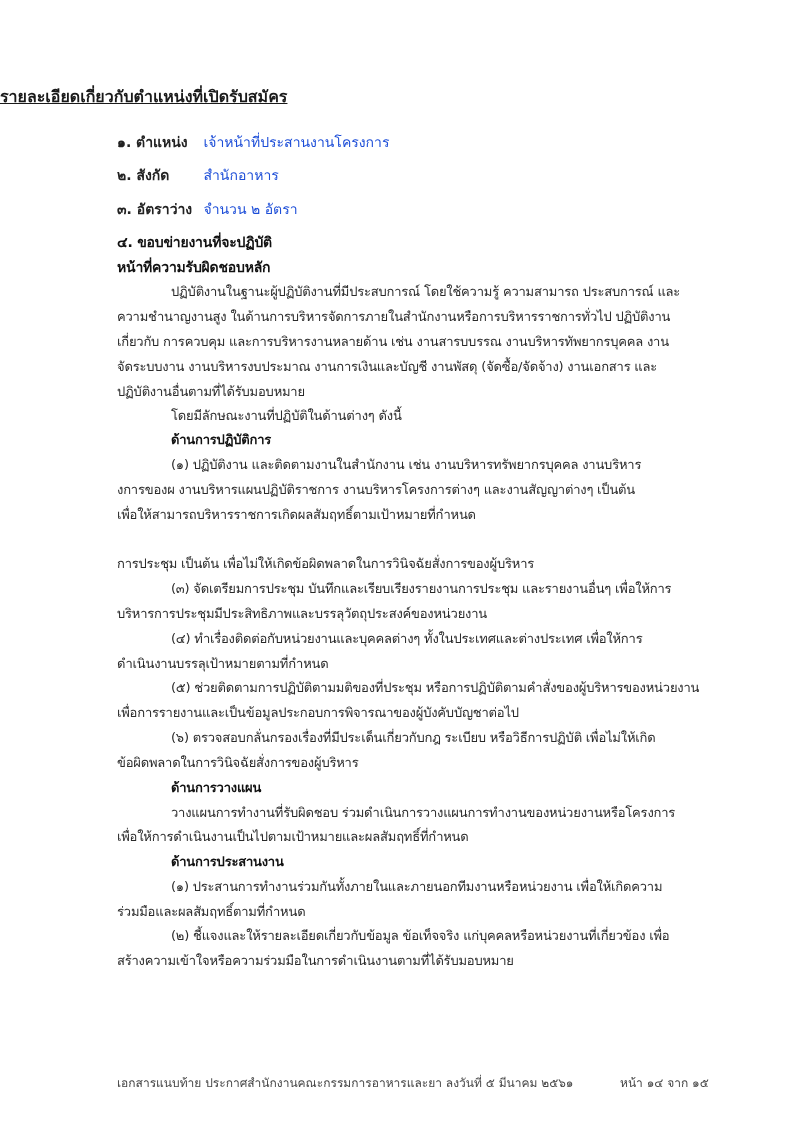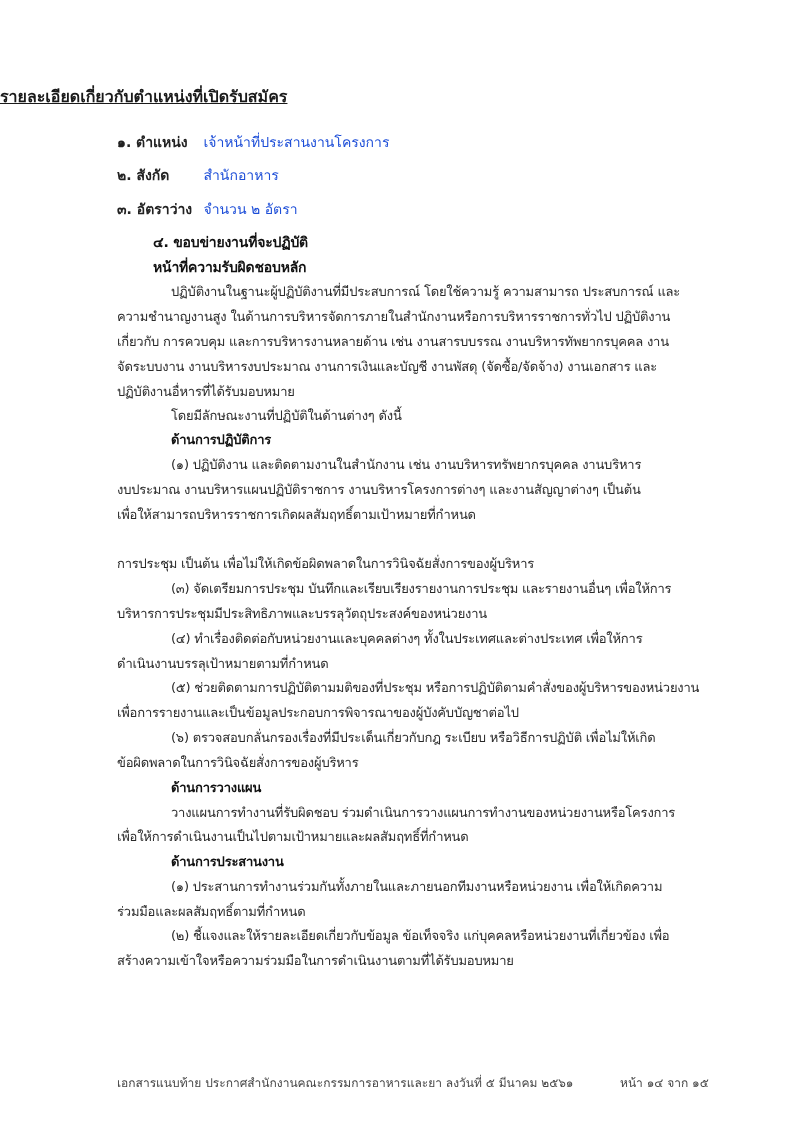--- a/index.html
+++ b/index.html
@@ -8,21 +8,21 @@
   .page { position:absolute; left:0; top:0; width:800px; height:1130px; }
   .title { position:absolute; top:84px; left:0; width:800px; text-align:left;
            font-size:16px; font-weight:bold; text-decoration:underline; color:#1a1a1a; }
   .field { position:absolute; left:117px; font-size:14px; white-space:nowrap; }
   .field .lbl { display:inline-block; width:82px; font-weight:bold; }
   .field .val { color:#1d4ed8; }
   .line { position:absolute; left:117px; width:590px; font-size:13px; white-space:nowrap;
           overflow:hidden; color:#2a2a2a; letter-spacing:-0.2px; }
   .bold { font-weight:bold; color:#111; }
   .indent1 { left:171px; width:536px; }
-  .hdr { font-size:14px;margin-left:36px; }
+  .hdr { font-size:14px; }
   .footer { position:absolute; top:1073px; left:117px; width:590px; font-size:12px;
             color:#444; white-space:nowrap; }
   .footer .pg { position:absolute; left:476px;margin-left:27px; }
 </style>
 </head>
 <body>
 
 <div class="page">
 
   <div class="title">รายละเอียดเกี่ยวกับตำแหน่งที่เปิดรับสมัคร</div>
@@ -40,26 +40,26 @@
     <span class="val">จำนวน ๒ อัตรา</span>
   </div>
 
   <div class="line bold hdr" style="top:231px">๔. ขอบข่ายงานที่จะปฏิบัติ</div>
   <div class="line bold hdr" style="top:256px">หน้าที่ความรับผิดชอบหลัก</div>
 
   <div class="line indent1" style="top:281px">ปฏิบัติงานในฐานะผู้ปฏิบัติงานที่มีประสบการณ์ โดยใช้ความรู้ ความสามารถ ประสบการณ์ และ</div>
   <div class="line" style="top:306px">ความชำนาญงานสูง ในด้านการบริหารจัดการภายในสำนักงานหรือการบริหารราชการทั่วไป ปฏิบัติงาน</div>
   <div class="line" style="top:331px">เกี่ยวกับ การควบคุม และการบริหารงานหลายด้าน เช่น งานสารบบรรณ งานบริหารทัพยากรบุคคล งาน</div>
   <div class="line" style="top:356px">จัดระบบงาน งานบริหารงบประมาณ งานการเงินและบัญชี งานพัสดุ (จัดซื้อ/จัดจ้าง) งานเอกสาร และ</div>
-  <div class="line" style="top:381px">ปฏิบัติงานอื่หารที่ได้รับมอบหมาย</div>
+  <div class="line" style="top:381px">ปฏิบัติงานอื่นตามที่ได้รับมอบหมาย</div>
   <div class="line indent1" style="top:405px">โดยมีลักษณะงานที่ปฏิบัติในด้านต่างๆ ดังนี้</div>
 
   <div class="line indent1 bold" style="top:429px">ด้านการปฏิบัติการ</div>
   <div class="line indent1" style="top:454px">(๑) ปฏิบัติงาน และติดตามงานในสำนักงาน เช่น งานบริหารทรัพยากรบุคคล งานบริหาร</div>
-  <div class="line" style="top:479px">งบประมาณ งานบริหารแผนปฏิบัติราชการ งานบริหารโครงการต่างๆ และงานสัญญาต่างๆ เป็นต้น</div>
+  <div class="line" style="top:479px">งการของผ งานบริหารแผนปฏิบัติราชการ งานบริหารโครงการต่างๆ และงานสัญญาต่างๆ เป็นต้น</div>
   <div class="line" style="top:504px">เพื่อให้สามารถบริหารราชการเกิดผลสัมฤทธิ์ตามเป้าหมายที่กำหนด</div>
   <div class="line" style="top:553px">การประชุม เป็นต้น เพื่อไม่ให้เกิดข้อผิดพลาดในการวินิจฉัยสั่งการของผู้บริหาร</div>
   <div class="line indent1" style="top:578px">(๓) จัดเตรียมการประชุม บันทึกและเรียบเรียงรายงานการประชุม และรายงานอื่นๆ เพื่อให้การ</div>
   <div class="line" style="top:603px">บริหารการประชุมมีประสิทธิภาพและบรรลุวัตถุประสงค์ของหน่วยงาน</div>
   <div class="line indent1" style="top:628px">(๔) ทำเรื่องติดต่อกับหน่วยงานและบุคคลต่างๆ ทั้งในประเทศและต่างประเทศ เพื่อให้การ</div>
   <div class="line" style="top:653px">ดำเนินงานบรรลุเป้าหมายตามที่กำหนด</div>
   <div class="line indent1" style="top:677px">(๕) ช่วยติดตามการปฏิบัติตามมติของที่ประชุม หรือการปฏิบัติตามคำสั่งของผู้บริหารของหน่วยงาน</div>
   <div class="line" style="top:702px">เพื่อการรายงานและเป็นข้อมูลประกอบการพิจารณาของผู้บังคับบัญชาต่อไป</div>
   <div class="line indent1" style="top:727px">(๖) ตรวจสอบกลั่นกรองเรื่องที่มีประเด็นเกี่ยวกับกฎ ระเบียบ หรือวิธีการปฏิบัติ เพื่อไม่ให้เกิด</div>
   <div class="line" style="top:752px">ข้อผิดพลาดในการวินิจฉัยสั่งการของผู้บริหาร</div>

